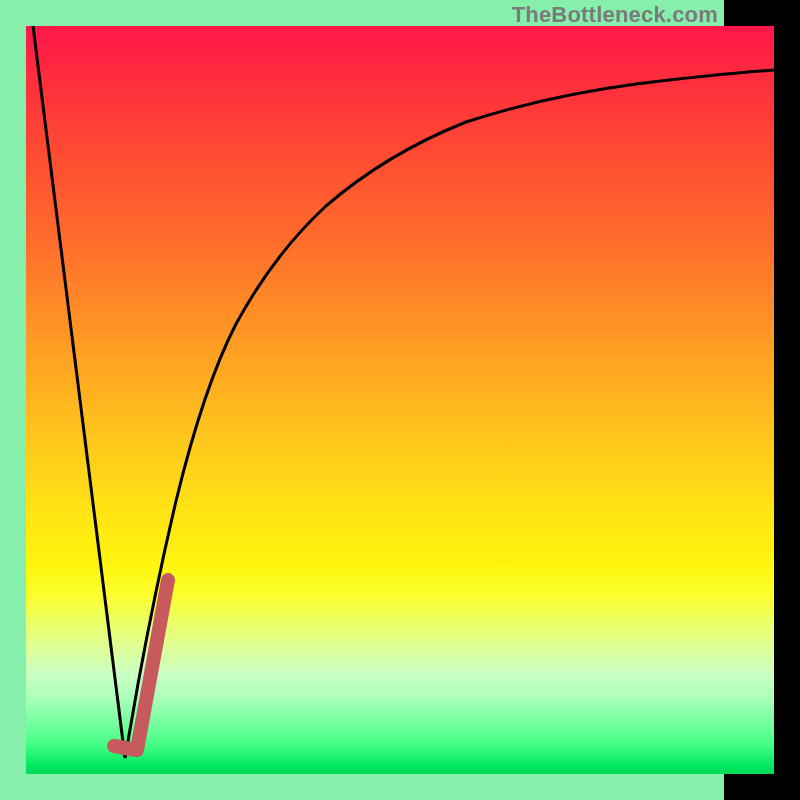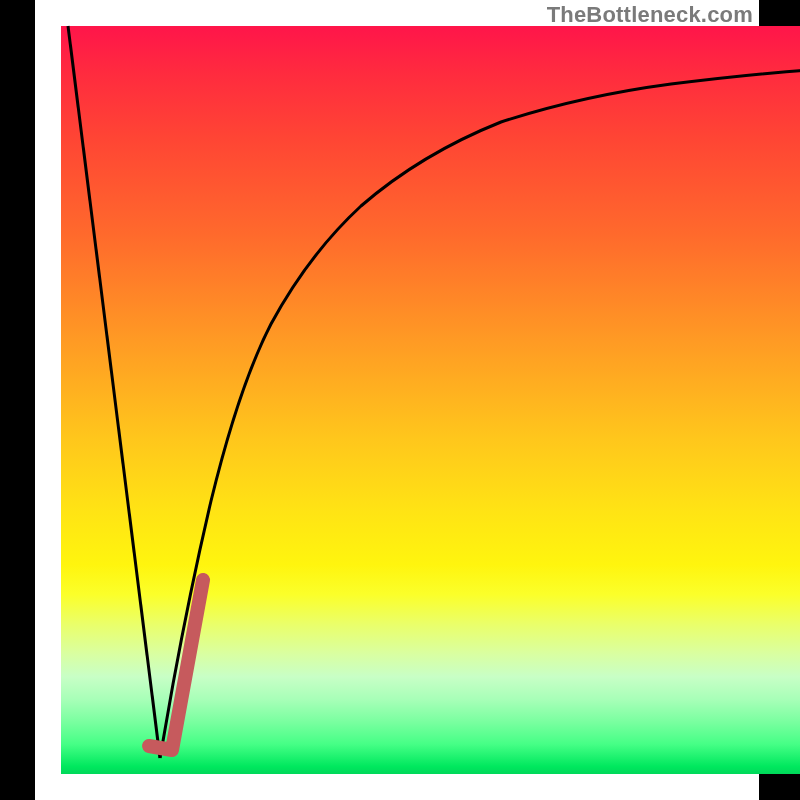--- a/index.html
+++ b/index.html
@@ -9,22 +9,21 @@
     height: 800px;
     background: #000;
     overflow: hidden;
   }
   .frame {
     position: absolute;
     left: 0;
     top: 0;
     width: 724px;
     height: 800px;
-    background: #ffffff;
-    margin-left: 35px;
+    background: #86efac;
   }
   .plot {
     position: absolute;
     left: 26px;
     top: 26px;
     width: 748px;
     height: 748px;
     
     background: linear-gradient(to bottom,
       #ff154a 0%,

